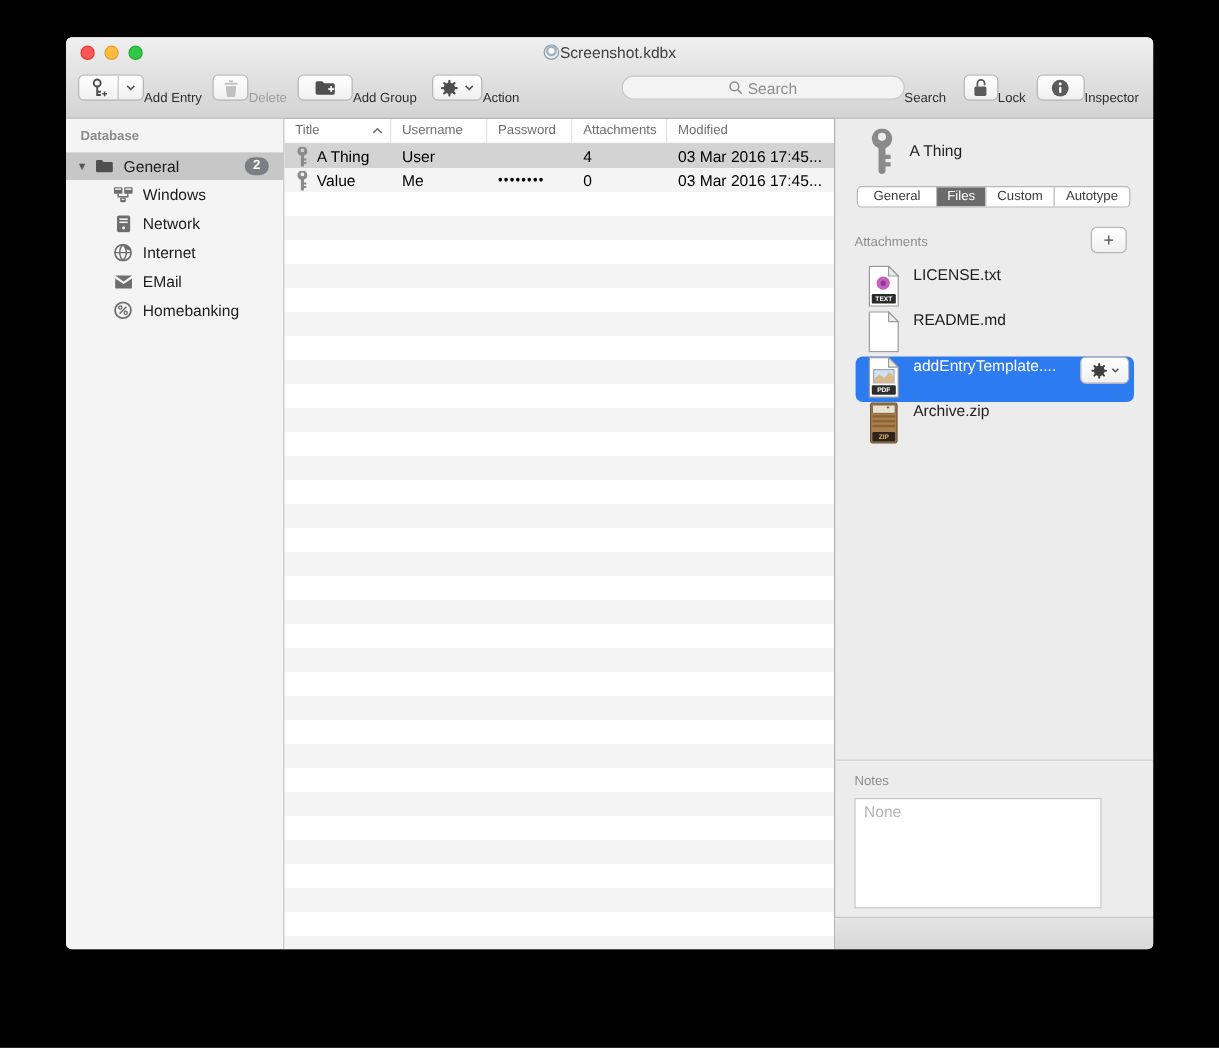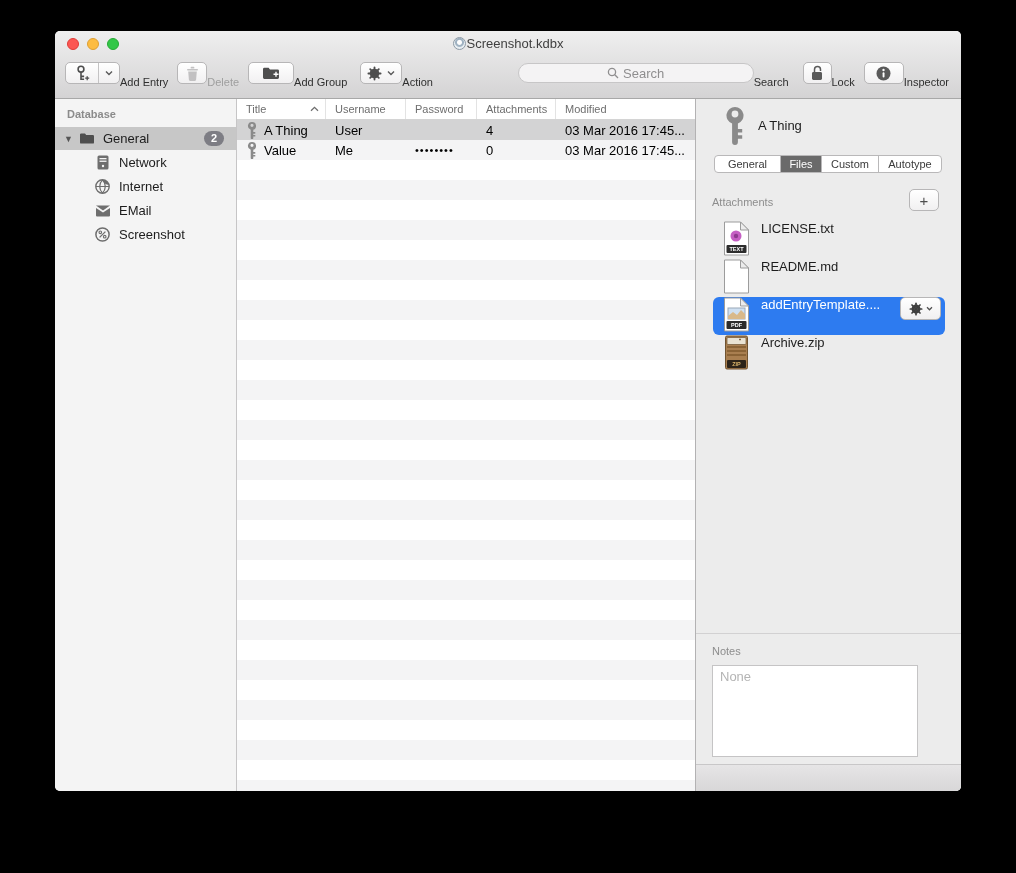--- a/index.html
+++ b/index.html
@@ -208,20 +208,36 @@
         <span class="ic">
           <svg width="16" height="13" viewBox="0 0 16 13">
               <path d="M1 2.6 a1.2 1.2 0 0 1 1.2 -1.2 h3.8 l1.2 1.5 h6.6 a1.2 1.2 0 0 1 1.2 1.2 v6.3 a1.2 1.2 0 0 1 -1.2 1.2 h-11.6 a1.2 1.2 0 0 1 -1.2 -1.2 z" fill="#4f4f4f"></path>
             </svg>
         </span>
         <span class="lbl">General</span>
         <span class="badge">2</span>
       </div>
       <div class="sb-row sb-child">
         <span class="ic">
+          <svg width="17" height="15" viewBox="0 0 17 15">
+              <g fill="#6e6e6e">
+                <rect x="1" y="1" width="7" height="5.5" rx="0.8"></rect>
+                <rect x="9.5" y="1" width="7" height="5.5" rx="0.8"></rect>
+                <rect x="2" y="2" width="5" height="1.2" fill="#f4f4f4"></rect>
+                <rect x="10.5" y="2" width="5" height="1.2" fill="#f4f4f4"></rect>
+                <path d="M4.5 6.5 v2.5 h8 v-2.5" fill="none" stroke="#6e6e6e" stroke-width="1.2"></path>
+                <rect x="6.2" y="9.5" width="4.6" height="4" rx="0.8"></rect>
+                <rect x="7.4" y="10.6" width="2.2" height="1" fill="#f4f4f4"></rect>
+              </g>
+            </svg>
+        </span>
+        <span class="lbl">Windows</span>
+      </div>
+      <div class="sb-row sb-child">
+        <span class="ic">
           <svg width="12" height="15" viewBox="0 0 12 15">
               <rect x="0.5" y="0.5" width="11" height="14" rx="1.5" fill="#6e6e6e"></rect>
               <rect x="2.5" y="3" width="7" height="1.3" fill="#f4f4f4"></rect>
               <rect x="2.5" y="5.6" width="7" height="1.3" fill="#f4f4f4"></rect>
               <circle cx="6" cy="11" r="1.2" fill="#f4f4f4"></circle>
             </svg>
         </span>
         <span class="lbl">Network</span>
       </div>
       <div class="sb-row sb-child">
@@ -245,21 +261,21 @@
       </div>
       <div class="sb-row sb-child">
         <span class="ic">
           <svg width="15" height="15" viewBox="0 0 15 15">
               <circle cx="7.5" cy="7.5" r="6.6" fill="none" stroke="#6e6e6e" stroke-width="1.5"></circle>
               <path d="M4.6 10.4 L10.4 4.6" stroke="#6e6e6e" stroke-width="1.3"></path>
               <circle cx="5.3" cy="5.3" r="1.3" fill="none" stroke="#6e6e6e" stroke-width="1.1"></circle>
               <circle cx="9.7" cy="9.7" r="1.3" fill="none" stroke="#6e6e6e" stroke-width="1.1"></circle>
             </svg>
         </span>
-        <span class="lbl">Screenshot</span>
+        <span class="lbl">Homebanking</span>
       </div>
     </div>
 
     <div class="table">
       <div class="thead">
         <div class="th c-title">
           <span>Title</span>
           <span class="sortcaret">
             <svg width="9" height="6" viewBox="0 0 9 6">
                 <path d="M1 4.7 L4.5 1.3 L8 4.7" fill="none" stroke="#6e6e6e" stroke-width="1.3"></path>

